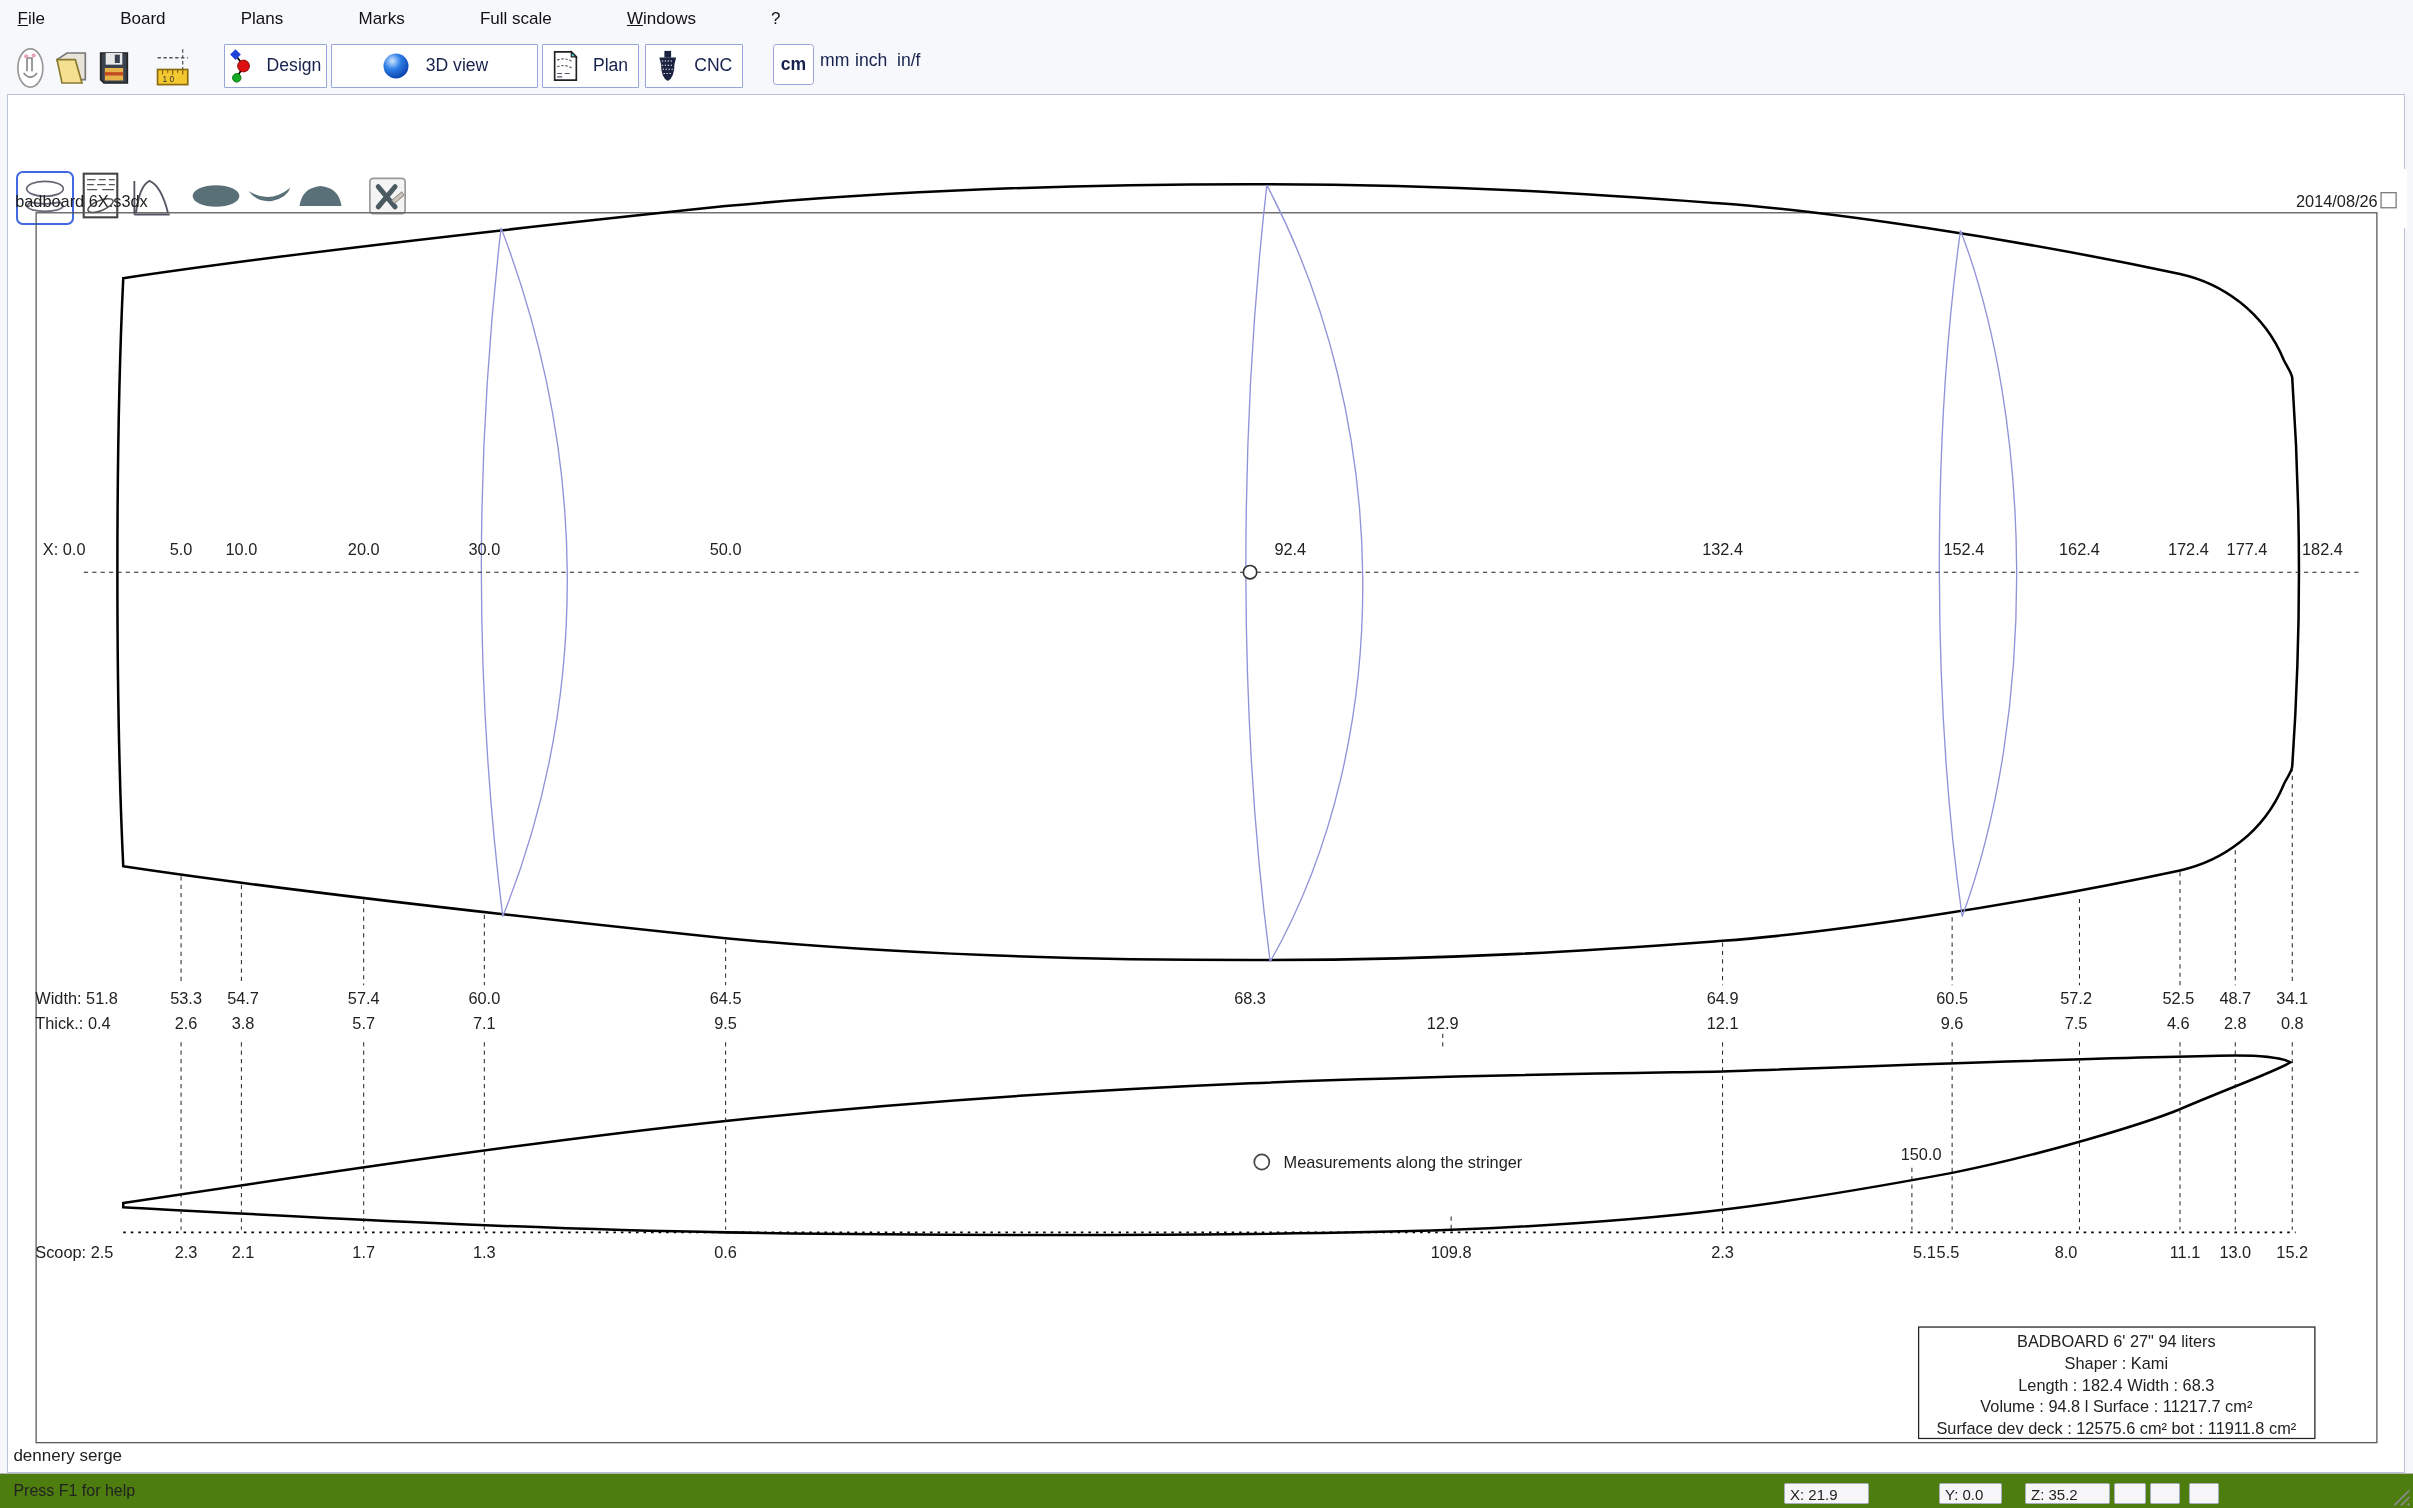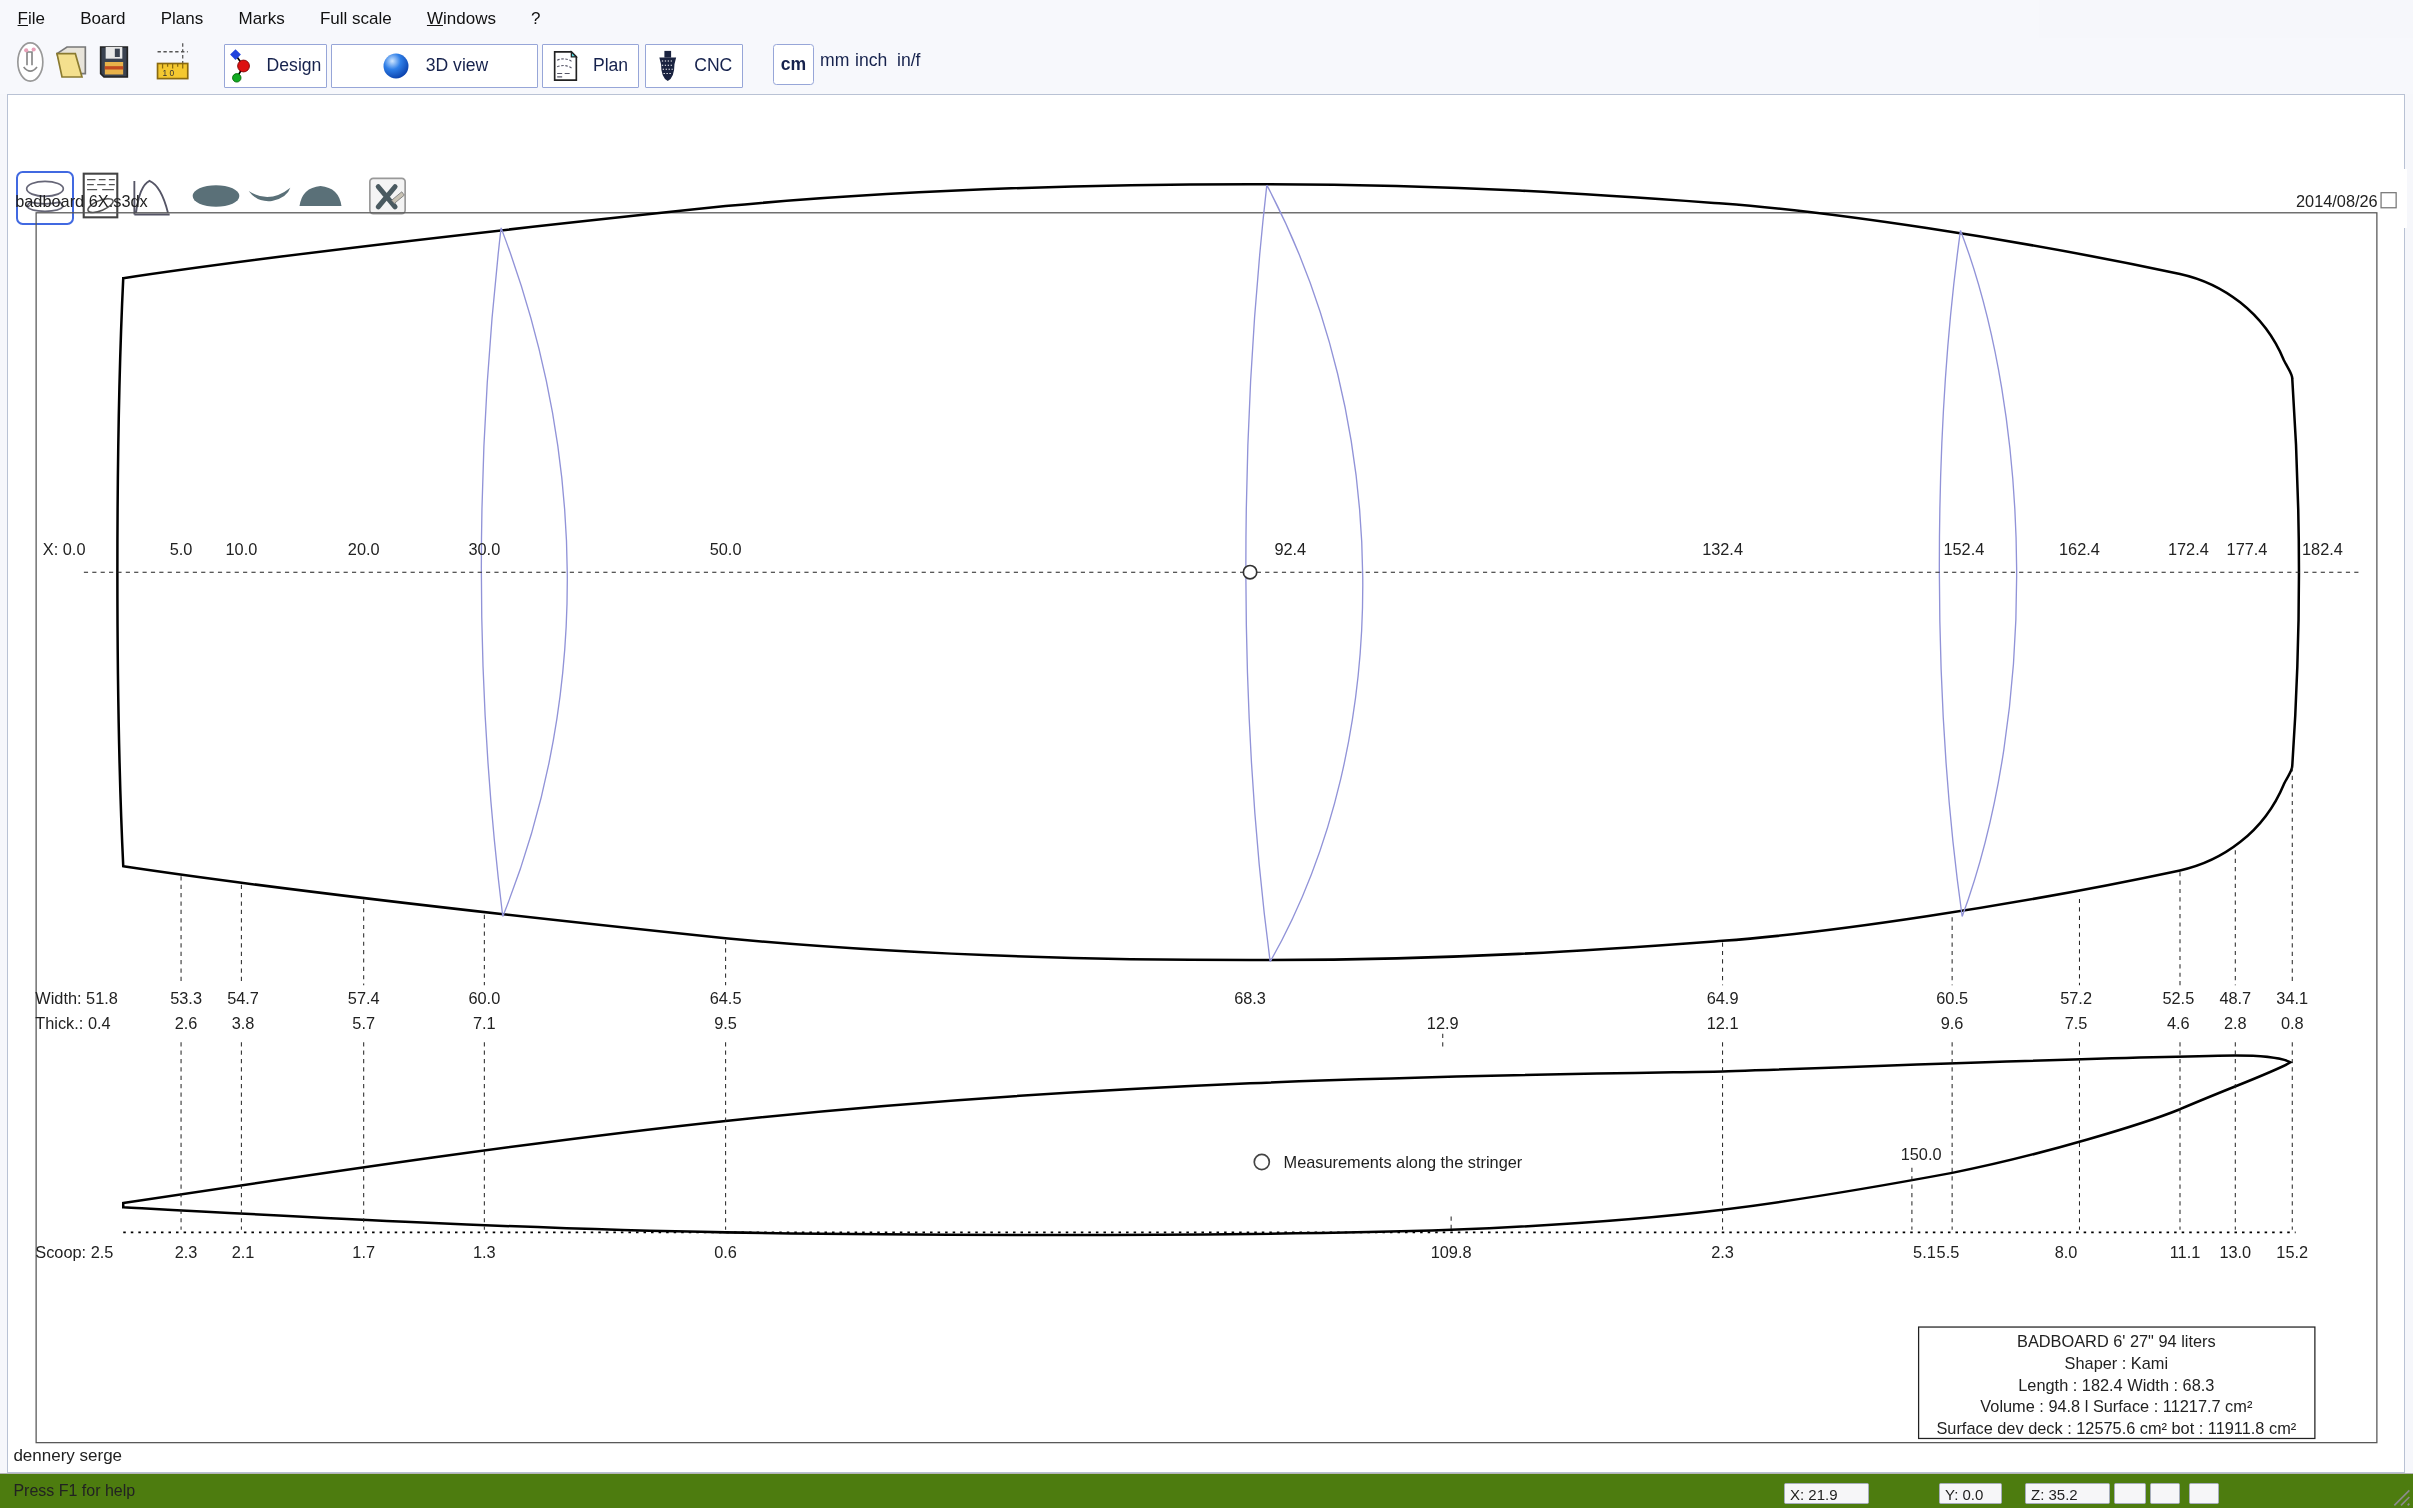--- a/index.html
+++ b/index.html
@@ -1,26 +1,26 @@
 <!DOCTYPE html>
 <html style="font-size:13.4px"><head>
 <meta charset="utf-8">
 <style>
   html,body{margin:0;padding:0;}
   body{width:2413px;height:1508px;overflow:hidden;background:#f6f7fb;
        font-family:"Liberation Sans",sans-serif;color:#111;position:relative;}
 
   
   .menubar{position:absolute;left:0;top:0;width:2039px;height:38px;background:#f7f8fc;
-           display:flex;align-items:center;font-size:17px;}
+           display:flex;align-items:center;font-size:17px;gap:40px;}
   .menubar span{padding:0 17.6px 0 17.6px;cursor:default;}
   .u-first::first-letter{text-decoration:underline;}
 
   .toolbar{position:absolute;left:0;top:38px;width:2413px;height:56px;background:#f7f8fc;}
-  .ticon{position:absolute;top:2px;width:40px;height:44px;}
+  .ticon{position:absolute;top:8px;width:40px;height:44px;}
   .tbtn{position:absolute;top:5.9px;height:42px;border:1.7px solid #97a6d8;border-radius:1px;
         background:#fff;display:flex;align-items:center;justify-content:center;gap:15px;
         font-size:17.6px;color:#16224d;}
   .unit{position:absolute;top:11.7px;font-size:17.6px;color:#16224d;}
   .unit.sel{top:5.9px;height:39px;border:1.7px solid #97a6d8;border-radius:3.4px;background:#fff;
         display:flex;align-items:center;justify-content:center;font-weight:bold;}
 
   
   .window{position:absolute;left:6.7px;top:94px;width:2398px;height:1379px;
           border:1.7px solid #b9c2d4;background:#fff;box-sizing:border-box;}

